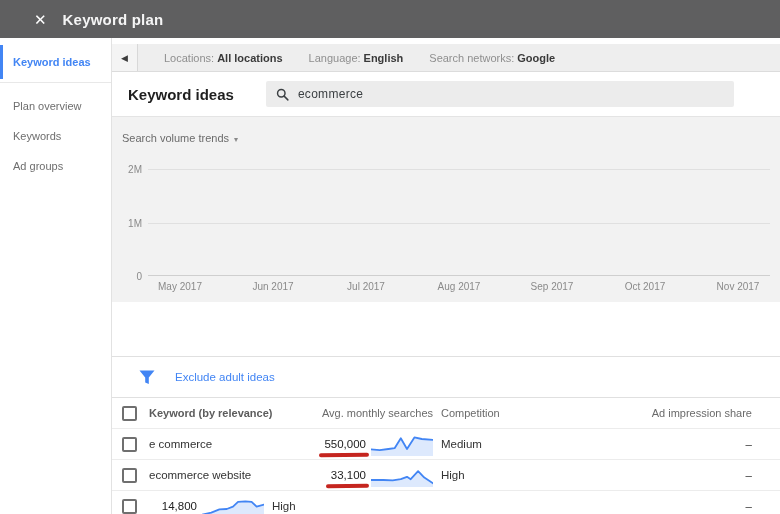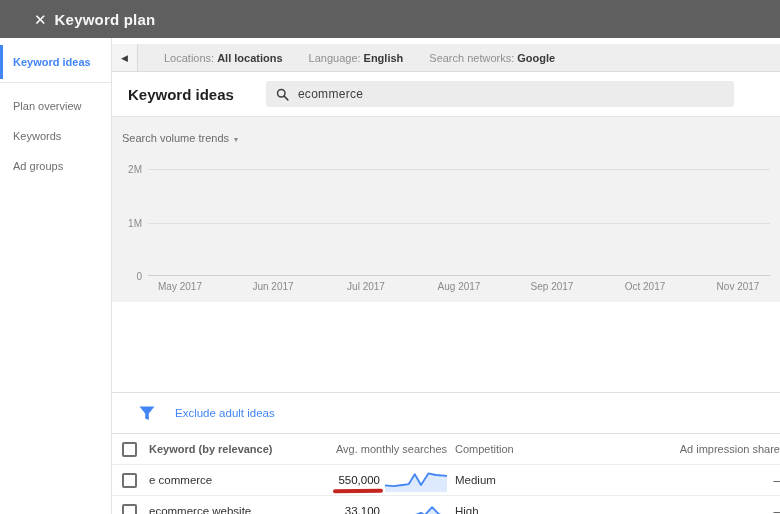--- a/index.html
+++ b/index.html
@@ -3,21 +3,21 @@
 <meta charset="utf-8">
 <style>
   * { margin:0; padding:0; box-sizing:border-box; }
   html,body { width:780px; height:514px; overflow:hidden; background:#fff;
     font-family:"Liberation Sans","DejaVu Sans",sans-serif; }
   .app { width:780px; height:514px; display:flex; flex-direction:column; background:#fff; }
 
   
   .app-header { height:38px; background:#5f5f60; display:flex; align-items:center; flex:none; }
   .close-x { color:#fff; font-size:15px; font-weight:700; margin-left:34px; cursor:pointer; line-height:1; }
-  .app-title { color:#f5f5f5; font-size:15px; font-weight:700; margin-left:8px; letter-spacing:.2px; }
+  .app-title { color:#f5f5f5; font-size:15px; font-weight:700; margin-left:16px; letter-spacing:.2px; }
 
   
   .body { flex:1; display:flex; min-height:0; }
   .sidebar { width:112px; flex:none; border-right:1px solid #e2e2e2; background:#fff; padding-top:7px; }
   .side-item { height:30px; display:flex; align-items:center; padding-left:13px;
     font-size:11px; color:#6e6e6e; cursor:pointer; }
   .side-item.selected { height:34px; color:#4285f4; font-weight:700;
     border-left:3px solid #4285f4; padding-left:10px; }
   .side-divider { border-bottom:1px solid #e8e8e8; margin:3px 0 8px 0; }
 
@@ -56,37 +56,37 @@
     align-items:flex-end; padding:0 2px; }
   .bar-group { width:60px; display:flex; align-items:flex-end; gap:3px; }
   .bar { flex:1; }
   .months { display:flex; justify-content:space-between; padding:0 2px; margin-left:26px; height:20px;
     align-items:center; }
   .month { width:60px; text-align:center; font-size:10px; color:#8a8a8a; white-space:nowrap; }
 
   .spacer { height:54px; background:#fff; flex:none; }
 
   
-  .filter-row { border-top:1px solid #e0e0e0; height:41px; display:flex; align-items:center; flex:none;margin-top:36px; }
+  .filter-row { border-top:1px solid #e0e0e0; height:41px; display:flex; align-items:center; flex:none; }
   .funnel { margin-left:27px; display:flex; align-items:center; }
   .filter-link { margin-left:20px; font-size:11.5px; color:#4285f4; cursor:pointer; }
 
   
   .t-head { border-top:1px solid #e0e0e0; height:31px; display:flex; align-items:center;
     font-size:11px; color:#6a6a6a; flex:none; }
   .t-row { height:31px; display:flex; align-items:center; border-top:1px solid #ececec;
     font-size:11.5px; color:#333; flex:none; }
   .col-check { width:37px; padding-left:10px; display:flex; align-items:center; flex:none; }
   .checkbox { width:15px; height:15px; border:2px solid #6f6f6f; border-radius:2px; background:#fff; cursor:pointer; }
   .col-kw { flex:1; min-width:0; }
   .t-head .col-kw { font-weight:700; color:#5c5c5c; }
   .col-avg { width:115px; flex:none; display:flex; align-items:center; justify-content:flex-end; }
   .t-head .col-avg { font-size:11px; }
   .col-comp { width:150px; flex:none; padding-left:8px; }
-  .col-ad { flex:1; text-align:right; }
+  .col-ad { flex:1; text-align:right; padding-right:28px; }
   .num { position:relative; display:inline-block; color:#222; }
   .num::after { content:""; position:absolute; left:-5px; right:-3px; bottom:-7px; height:4px;
     background:#c5251f; border-radius:3px; transform:rotate(-0.8deg); }
   .spark { margin-left:5px; flex:none; }
 </style>
 </head>
 <body>
 
 <div class="app">
 

